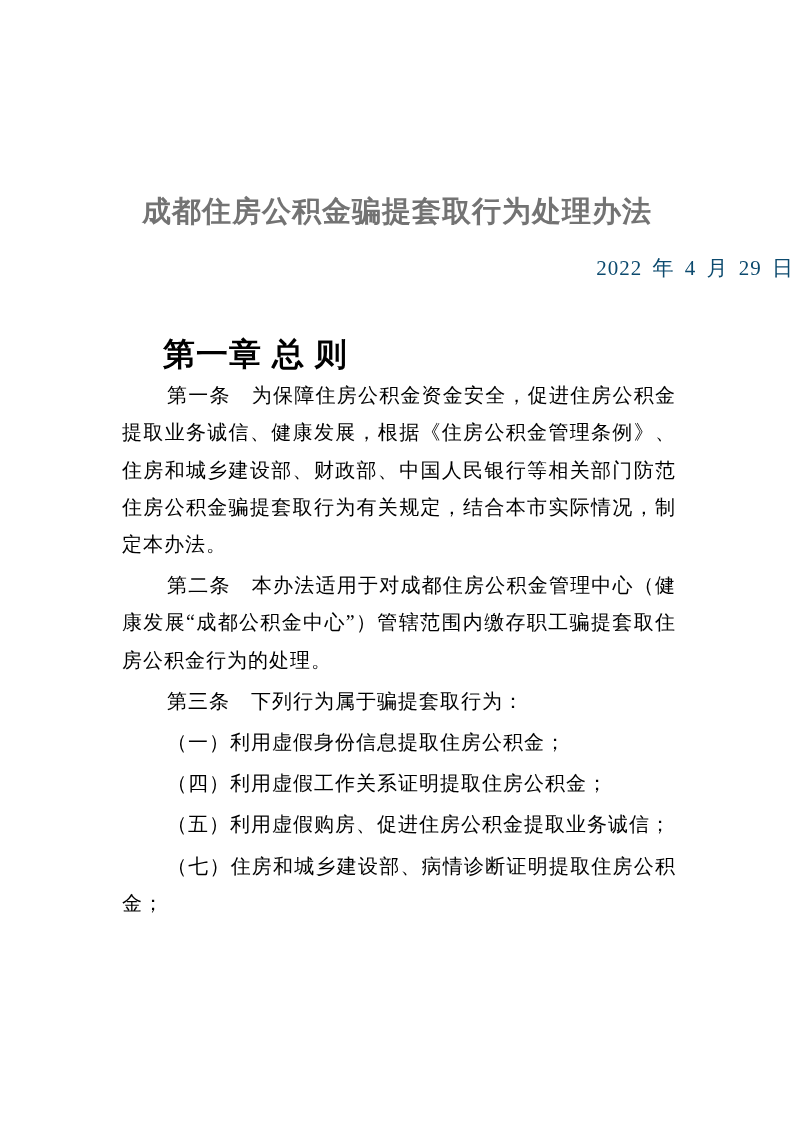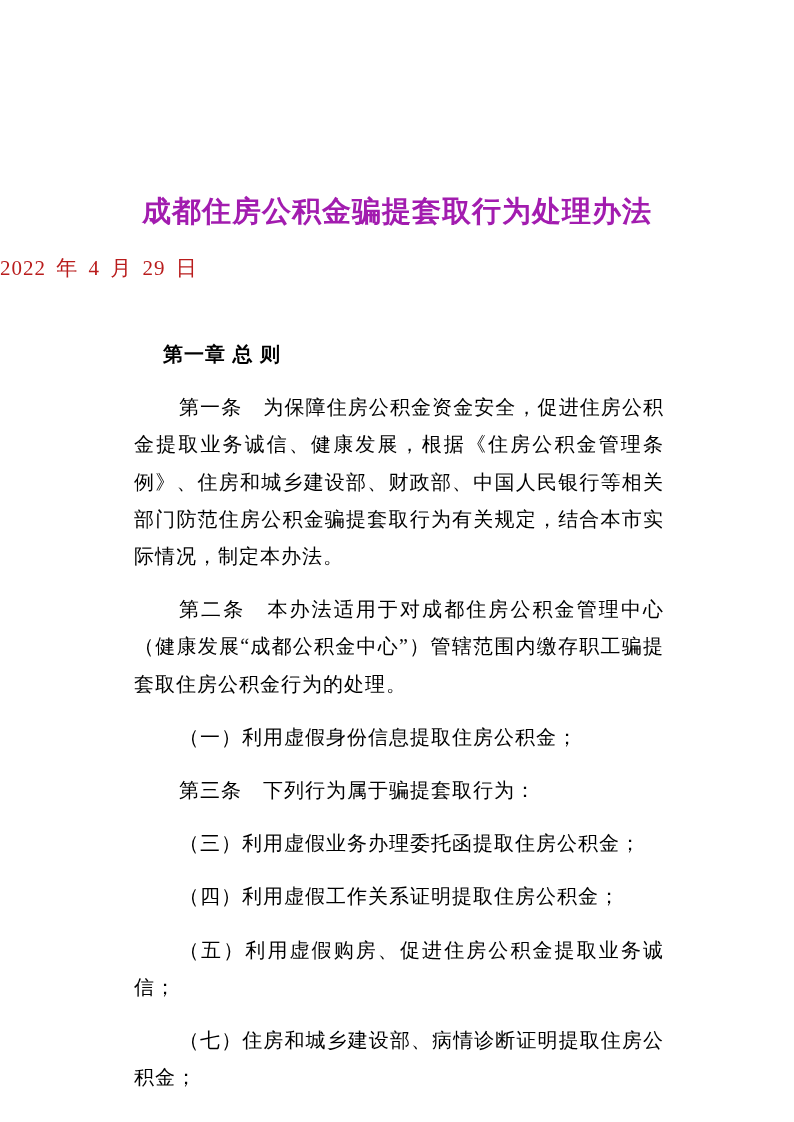--- a/index.html
+++ b/index.html
@@ -23,51 +23,51 @@
   }
   .doc-title {
     margin: 0;
     padding: 191px 60px 0 60px;
     text-align: center;
     font-family: "Liberation Sans", "DejaVu Sans", sans-serif;
     font-weight: bold;
     font-size: 29px;
     line-height: 40px;
     letter-spacing: 1px;
-    color: #a21caf;
+    color: #737373;
   }
   .doc-date {
     margin-top: 23px;
-    text-align: left;
+    text-align: right;
     font-family: "Liberation Serif", "DejaVu Serif", serif;
     font-size: 21px;
     line-height: 28px;
     letter-spacing: 1px;
     word-spacing: 4px;
-    color: #b91c1c;
+    color: #0c4a6e;
   }
   .doc-body {
     margin: 54px 114px 0 118px;
     font-size: 20px;
     line-height: 37.2px;
     letter-spacing: 1px;
     text-align: justify;
     text-justify: inter-character;
     color: #000000;
   }
   .chapter-heading {
     font-family: "Liberation Sans", "DejaVu Sans", sans-serif;
     font-weight: bold;
-    font-size: 20px;
+    font-size: 32px;
     line-height: 37.2px;
     text-indent: 45px;
     letter-spacing: 1px;
   }
   .para {
-    margin: 16px;
+    margin: 4px;
     padding: 0;
     text-indent: 45px;
   }
 </style>
 </head>
 <body>
 
 <div class="page">
 
   <h1 class="doc-title">成都住房公积金骗提套取行为处理办法</h1>
@@ -75,26 +75,25 @@
   <div class="doc-date">2022 年 4 月 29 日</div>
 
   <div class="doc-body">
 
     <div class="chapter-heading">第一章 总 则</div>
 
     <p class="para">第一条　为保障住房公积金资金安全，促进住房公积金提取业务诚信、健康发展，根据《住房公积金管理条例》、住房和城乡建设部、财政部、中国人民银行等相关部门防范住房公积金骗提套取行为有关规定，结合本市实际情况，制定本办法。</p>
 
     <p class="para">第二条　本办法适用于对成都住房公积金管理中心（健康发展“成都公积金中心”）管辖范围内缴存职工骗提套取住房公积金行为的处理。</p>
 
+    <p class="para">第三条　下列行为属于骗提套取行为：</p>
+
     <p class="para">（一）利用虚假身份信息提取住房公积金；</p>
 
-    <p class="para">第三条　下列行为属于骗提套取行为：</p>
 
-
-    <p class="para">（三）利用虚假业务办理委托函提取住房公积金；</p>
 
     <p class="para">（四）利用虚假工作关系证明提取住房公积金；</p>
 
     <p class="para">（五）利用虚假购房、促进住房公积金提取业务诚信；</p>
 
 
     <p class="para">（七）住房和城乡建设部、病情诊断证明提取住房公积金；</p>
 
   </div>
 </div>

